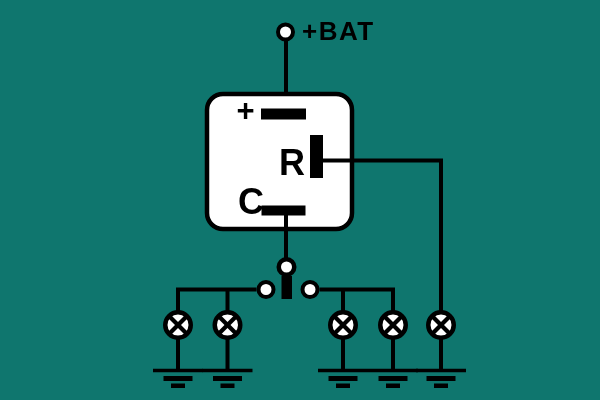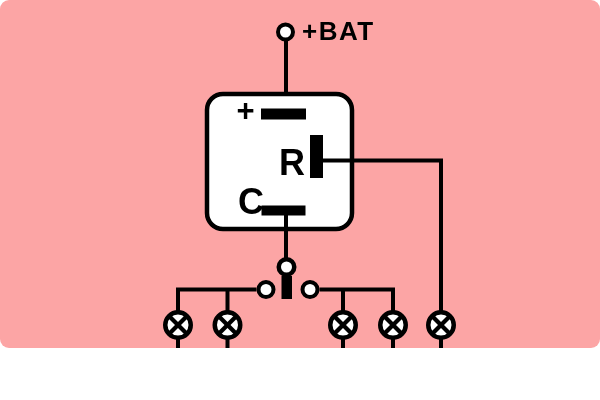--- a/index.html
+++ b/index.html
@@ -1,21 +1,20 @@
 <!DOCTYPE html>
 <html><head>
 <meta charset="utf-8">
 <style>
   html, body { margin: 0; padding: 0; background: #ffffff; }
   .stage {
-    width: 600px; height: 348px;
+    width: 600px; height: 400px;
     position: relative;
-    background: #fca5a5;
+    background: #0f766e;
     overflow: hidden;
-    border-radius: 9px;
   }
   svg { display: block; }
   text {
     font-family: "Liberation Sans", sans-serif;
     font-weight: 700;
     fill: #000000;
     stroke: none;
   }
   .t-bat  { font-size: 26px; letter-spacing: 1.5px; }
   .t-rc   { font-size: 36px; }

